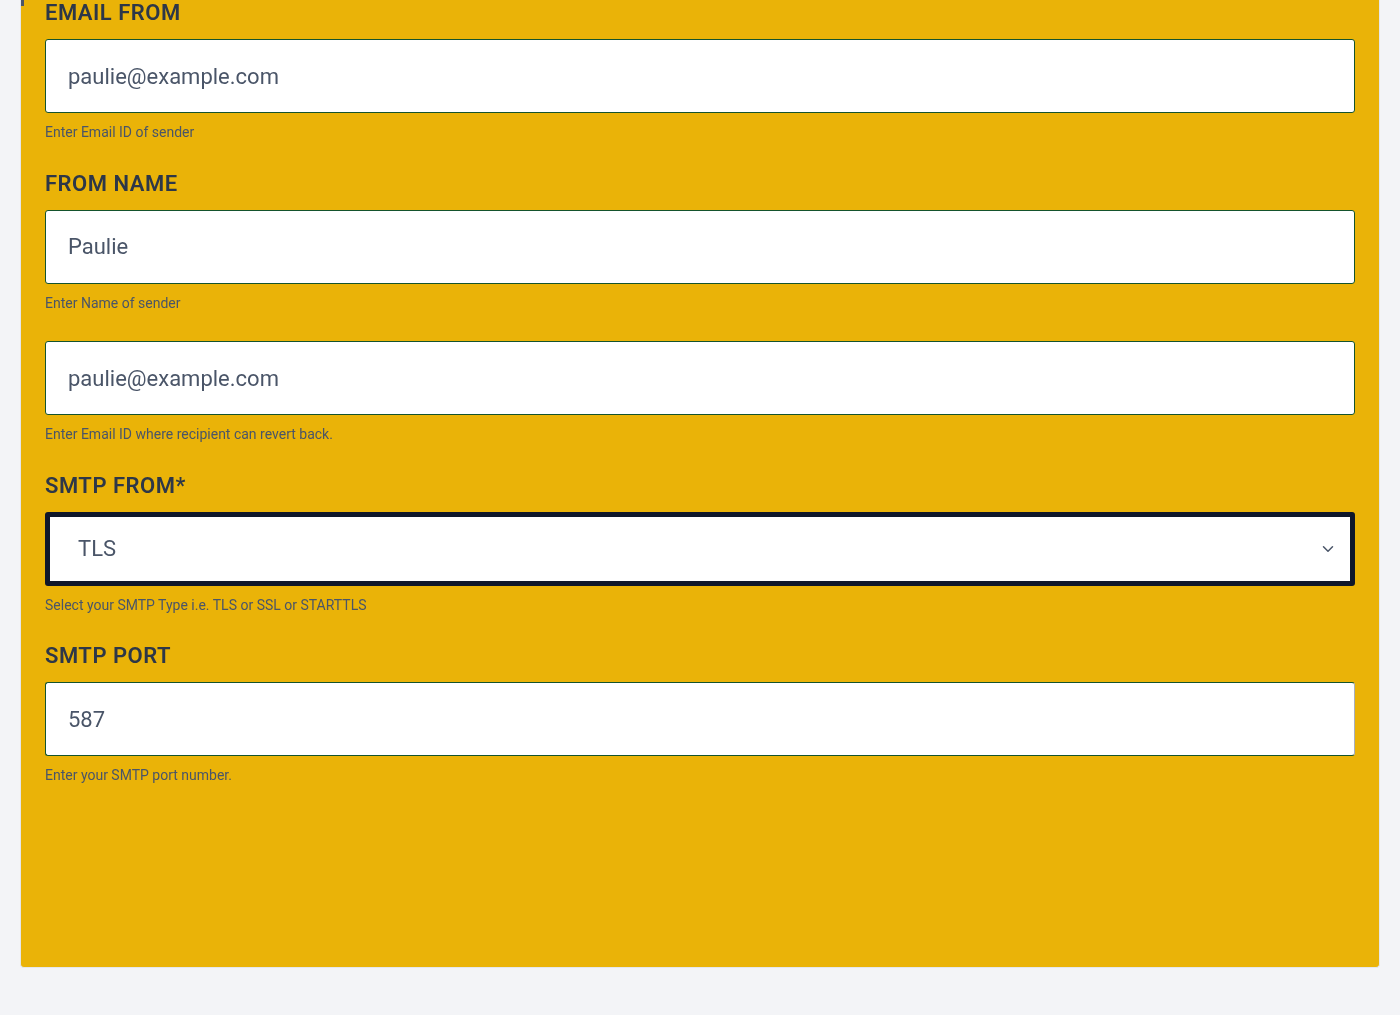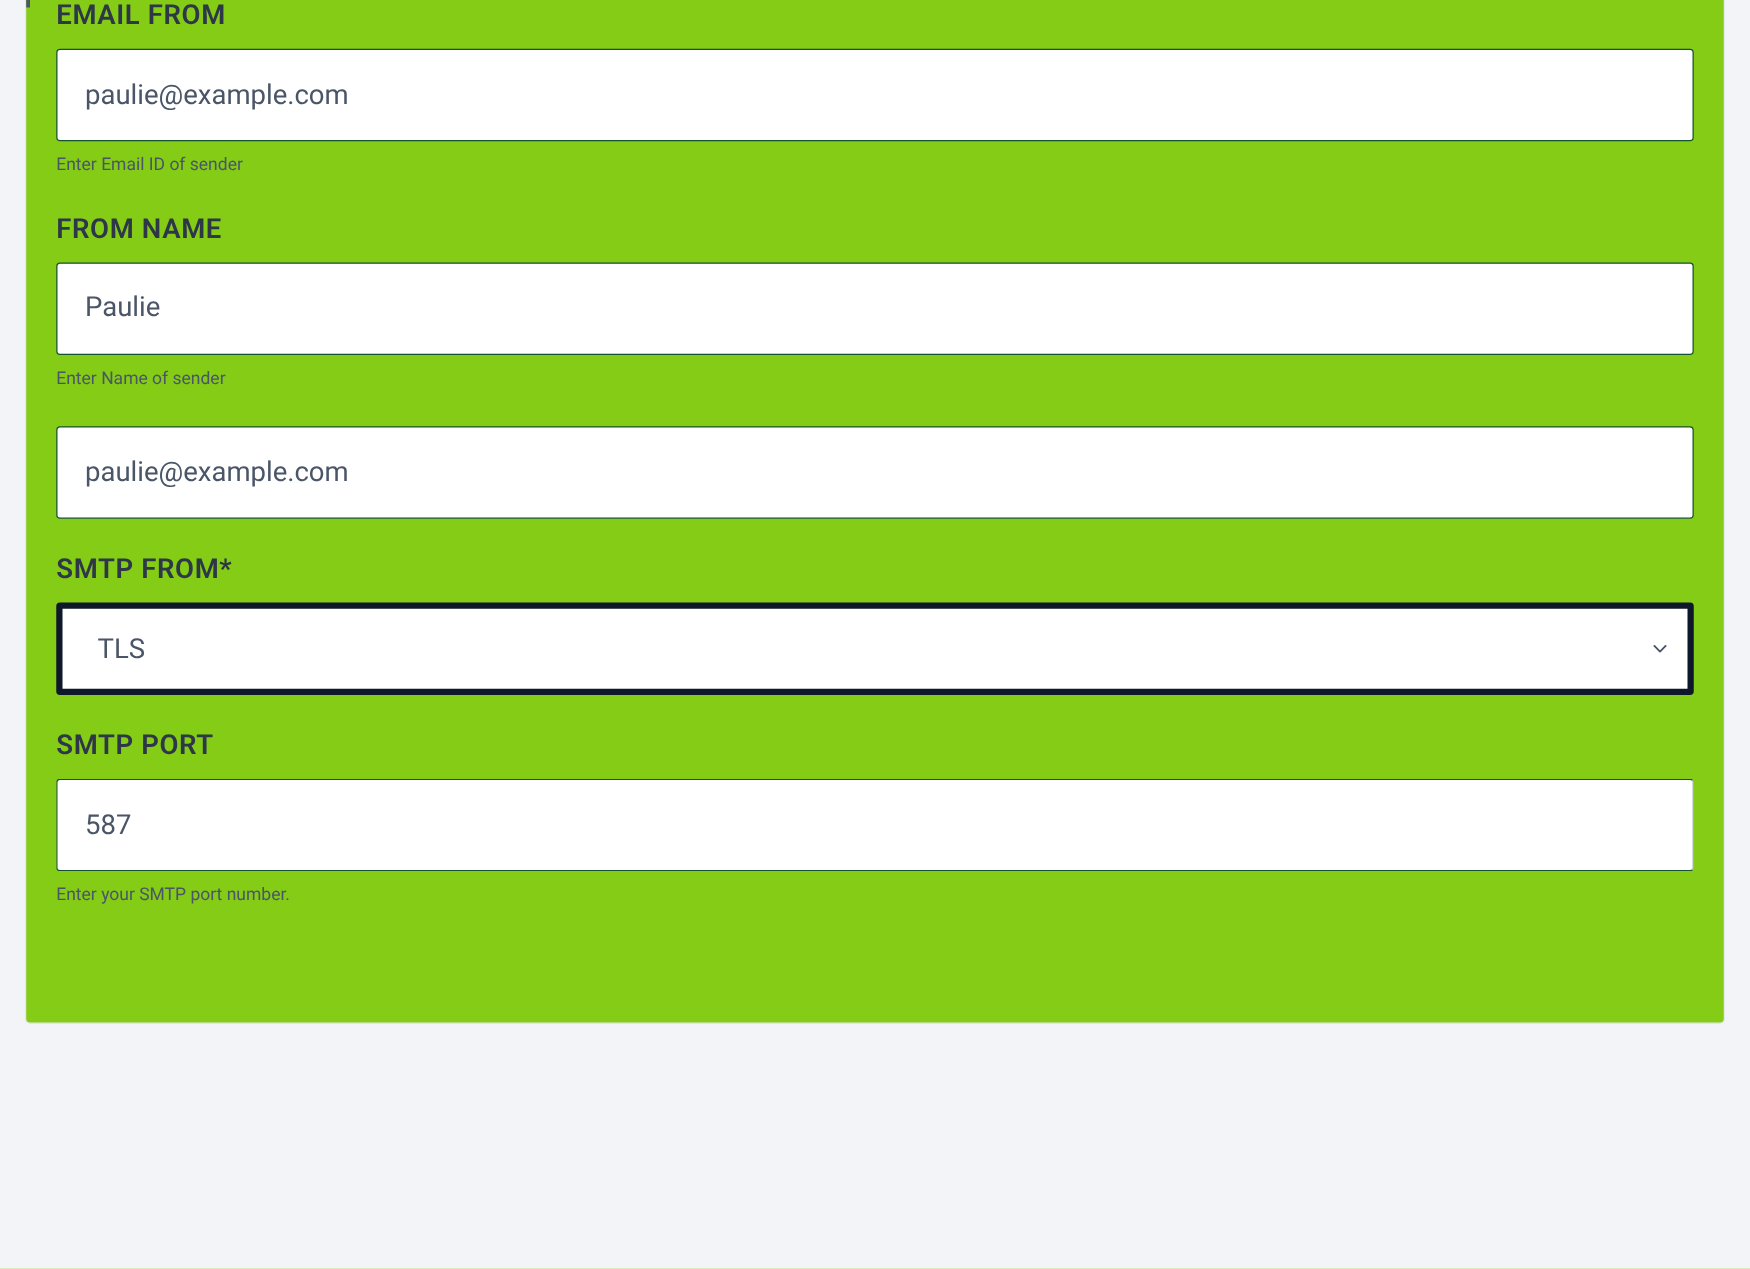--- a/index.html
+++ b/index.html
@@ -8,27 +8,27 @@
       padding: 0;
     }
     body {
       font-family: -apple-system, BlinkMacSystemFont, "Segoe UI", Roboto, "Helvetica Neue", Arial, sans-serif;
       background: #f3f4f7;
       width: 1400px;
       height: 1015px;
       overflow: hidden;
     }
     .card {
-      background: #84cc16;
+      background: #eab308;
       margin: 0 20px 0 20px;
       padding: 0 24px 40px 24px;
       border: 1px solid #e5e7eb;
       border-top: none;
       border-radius: 0 0 4px 4px;
-      height: 819px;
+      height: 968px;
       position: relative;
     }
     .left-accent {
       position: absolute;
       left: 0;
       top: 0;
       width: 3px;
       height: 6px;
       background: #4a5568;
     }
@@ -109,34 +109,36 @@
   </div>
 
   <div class="form-group">
     <label class="field-label">FROM NAME</label>
     <input type="text" class="text-input" value="Paulie" style="">
     <div class="help-text">Enter Name of sender</div>
   </div>
 
   <div class="form-group">
     <input type="text" class="text-input" value="paulie@example.com" style="">
+    <div class="help-text">Enter Email ID where recipient can revert back.</div>
   </div>
 
   <div class="form-group">
     <label class="field-label">SMTP FROM*</label>
     <div class="select-wrap">
       <select class="select-input">
         <option>TLS</option>
       </select>
       <span class="chevron">
         <svg viewBox="0 0 24 24" fill="none" stroke="#4a5568" stroke-width="2" stroke-linecap="round" stroke-linejoin="round">
           <polyline points="6 9 12 15 18 9"></polyline>
         </svg>
       </span>
     </div>
+    <div class="help-text">Select your SMTP Type i.e. TLS or SSL or STARTTLS</div>
   </div>
 
   <div class="form-group">
     <label class="field-label">SMTP PORT</label>
     <input type="text" class="text-input port-input" value="587" style="">
     <div class="help-text">Enter your SMTP port number.</div>
   </div>
 
 </div>
 

